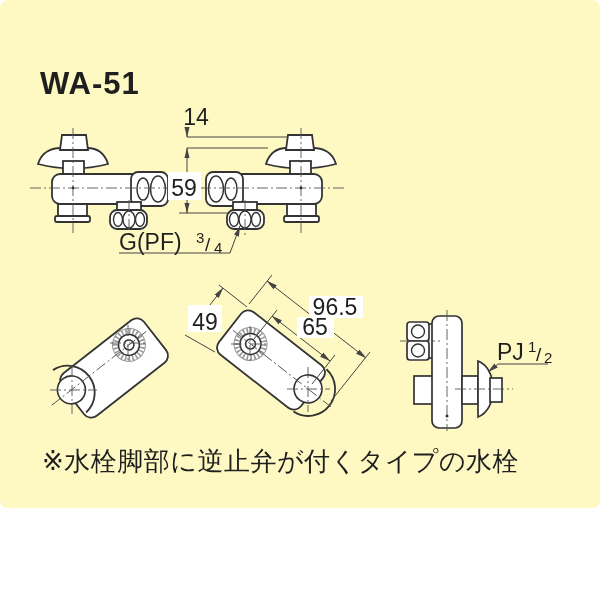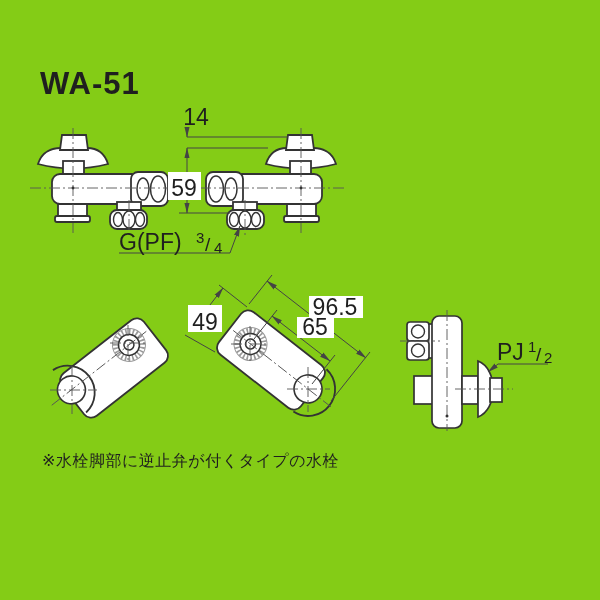--- a/index.html
+++ b/index.html
@@ -1,26 +1,26 @@
 <!DOCTYPE html>
 <html><head>
 <meta charset="utf-8">
 <style>
   html,body{margin:0;padding:0;background:#fff;}
   .stage{
-    position:relative;width:600px;height:600px;background:#84cc16;overflow:hidden;
-    font-family:"Liberation Sans","DejaVu Sans",sans-serif;color:#222;
+    position:relative;width:600px;height:508px;background:#fef9c3;overflow:hidden;
+    font-family:"Liberation Sans","DejaVu Sans",sans-serif;color:#222;border-radius:8px;
   }
   .title{
     position:absolute;left:40px;top:66px;font-size:31px;font-weight:700;
     letter-spacing:1px;color:#1f1f1f;
   }
   .drawing{position:absolute;left:0;top:0;}
   .note{
-    position:absolute;left:42px;top:444px;font-size:16px;line-height:34px;
+    position:absolute;left:42px;top:444px;font-size:26px;line-height:34px;
     color:#1f1f1f;letter-spacing:0.5px;
   }
   .note .l2{padding-left:26px;}
   svg text{
     font-family:"Liberation Sans","DejaVu Sans",sans-serif;fill:#1f1f1f;
   }
 </style>
 </head>
 <body>
 

